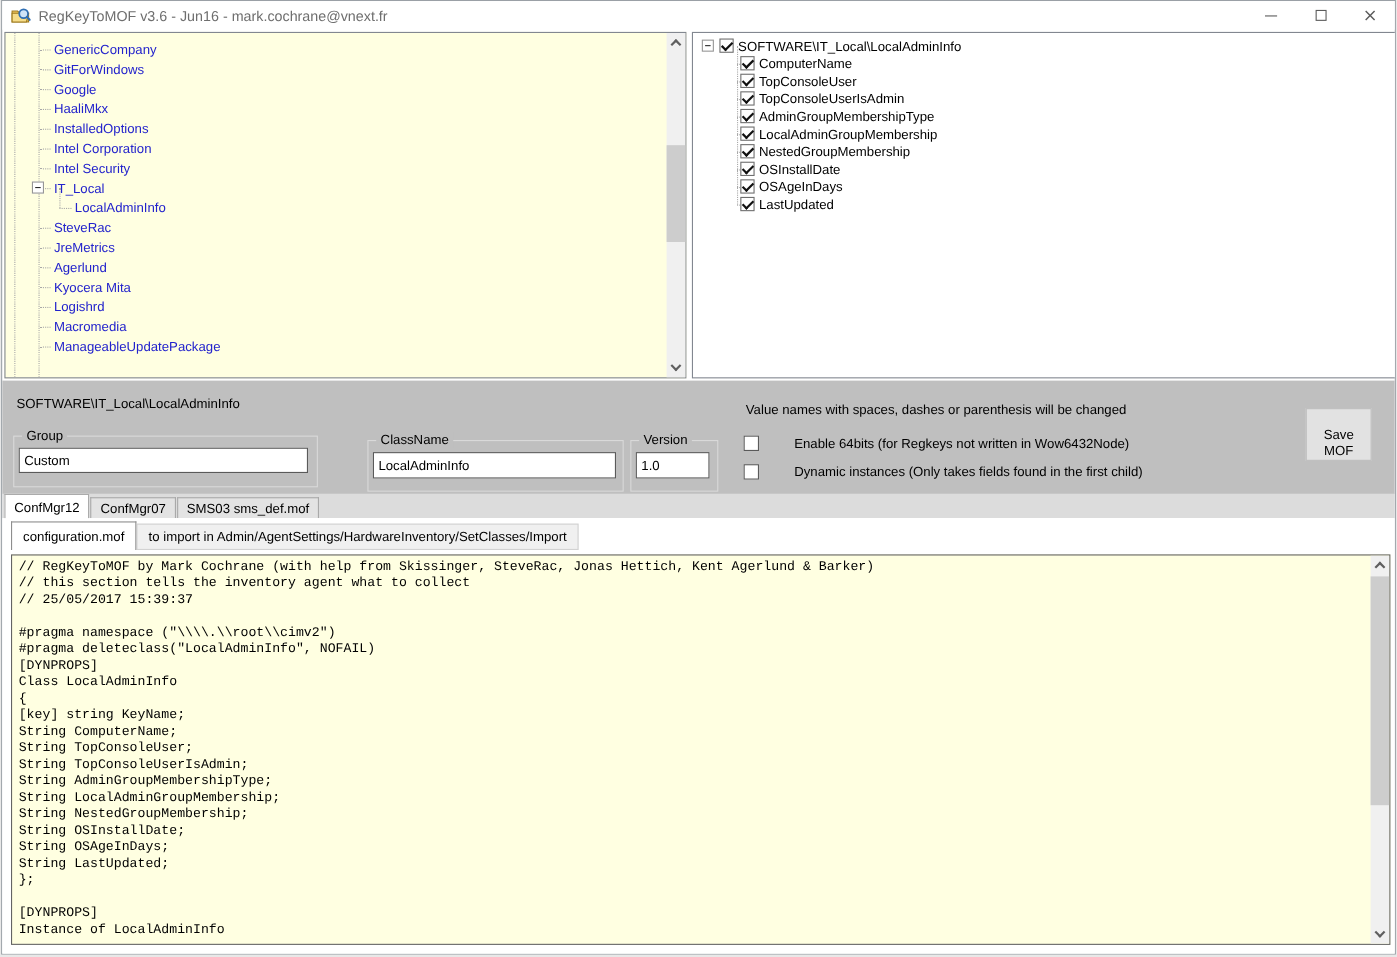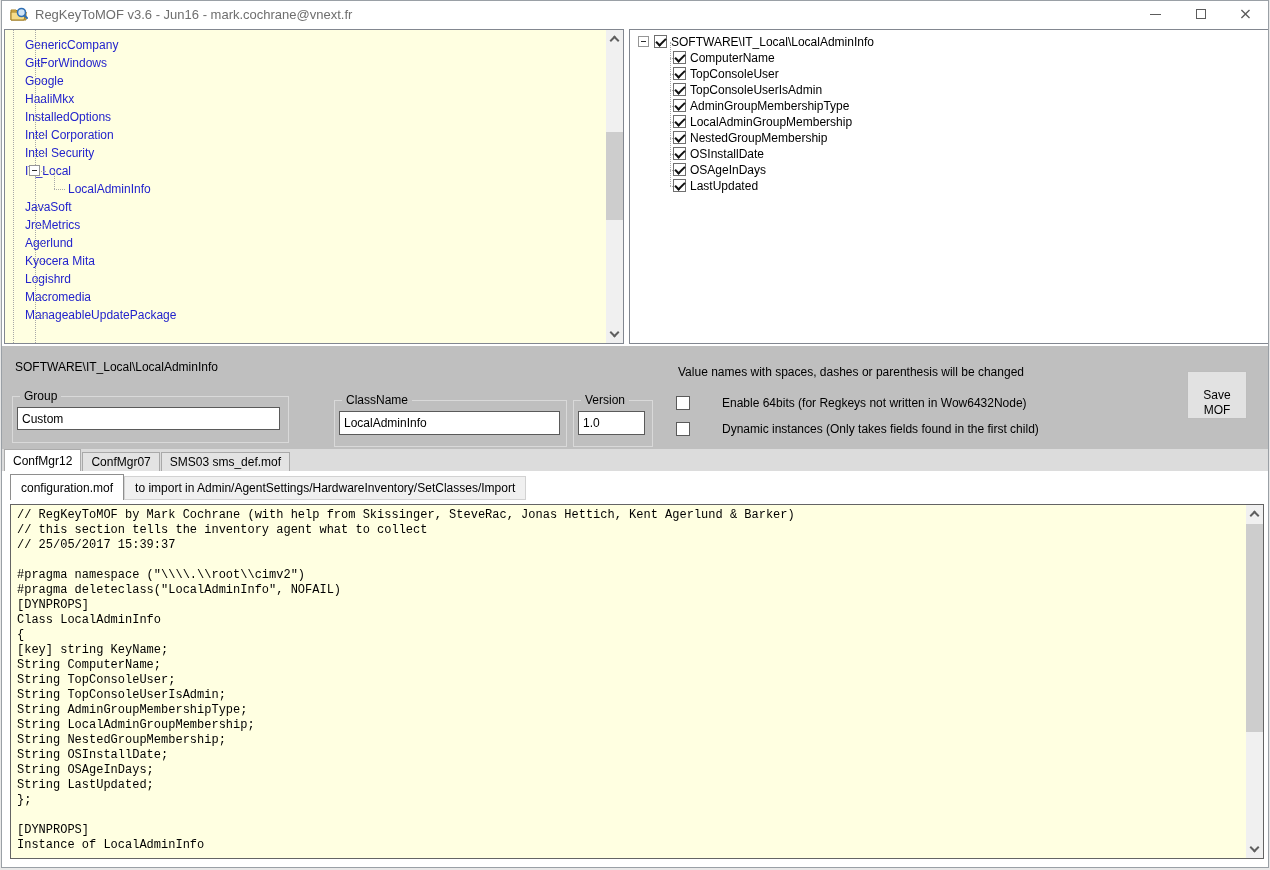--- a/index.html
+++ b/index.html
@@ -30,21 +30,21 @@
 
   .tree-rows { position:absolute; left:0; top:6px; right:18px; }
   .trow { position:relative; height:18px; display:flex; align-items:center;
           font-size:12px; color:#2323cc; white-space:nowrap; cursor:default; }
   .trow::before { content:""; position:absolute; top:9px; border-top:1px dotted #a8a8a8; }
   .trow.d2::before { left:31px; width:10px; }
   .trow.d2.expanded::before { left:36px; width:5px; }
   .trow.d3::before { left:49px; width:11px; }
   .trow.d3::after  { content:""; position:absolute; left:49px; top:-9px; height:18px; width:0;
                      border-left:1px dotted #a8a8a8; }
-  .trow.d2 .tlabel { margin-left:20px; }
+  .trow.d2 .tlabel { margin-left:44px; }
   .trow.d3 .tlabel { margin-left:63px; }
 
   .expander { position:absolute; width:11px; height:11px; background:#fff; border:1px solid #969696; z-index:2; }
   .expander::after { content:""; position:absolute; left:2px; top:4px; width:5px; height:1px; background:#2b2b2b; }
   .trow .expander { left:24px; top:3px; }
 
   
   .frows { position:absolute; left:0; top:4px; right:2px; }
   .frow { position:relative; height:16px; display:flex; align-items:center;
           font-size:12px; color:#000; white-space:nowrap; cursor:default; }
@@ -175,21 +175,21 @@
           <span class="tlabel">Intel Security</span>
         </div>
         <div class="trow d2 expanded">
           <span class="expander"></span>
           <span class="tlabel">IT_Local</span>
         </div>
         <div class="trow d3">
           <span class="tlabel">LocalAdminInfo</span>
         </div>
         <div class="trow d2">
-          <span class="tlabel">JavaSoft</span>
+          <span class="tlabel">SteveRac</span>
         </div>
         <div class="trow d2">
           <span class="tlabel">JreMetrics</span>
         </div>
         <div class="trow d2">
           <span class="tlabel">Agerlund</span>
         </div>
         <div class="trow d2">
           <span class="tlabel">Kyocera Mita</span>
         </div>

